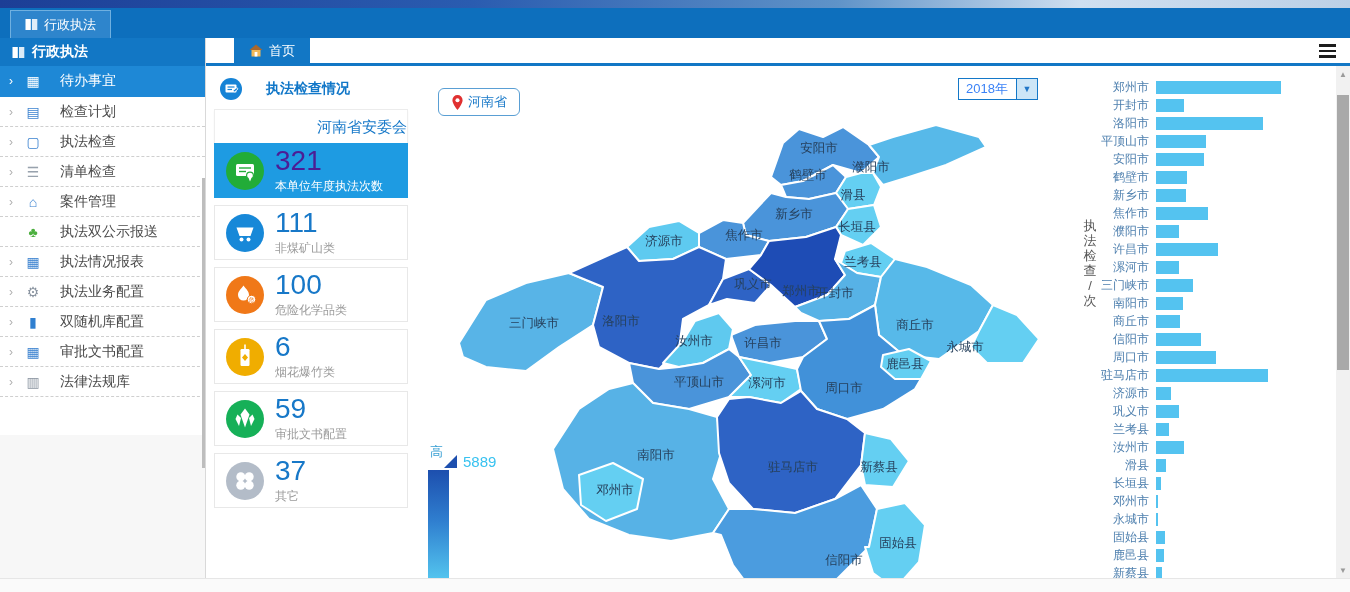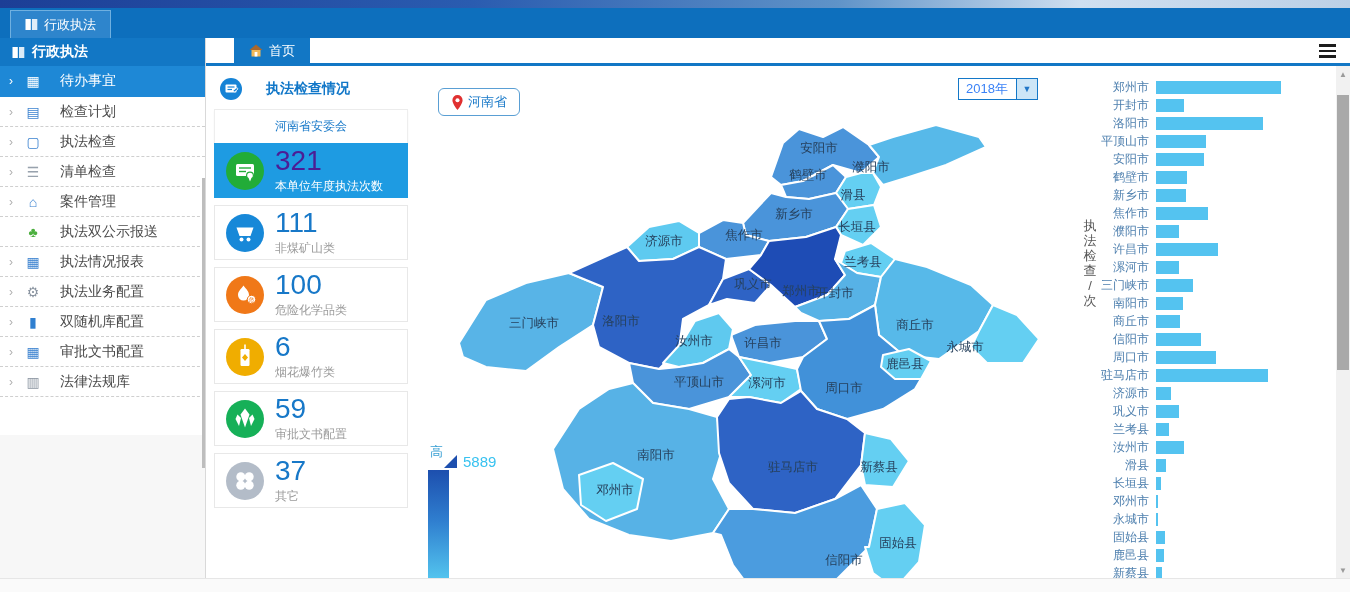--- a/index.html
+++ b/index.html
@@ -38,21 +38,21 @@
     padding:0 15px;background:#1277c5;color:#fff;font-size:13px;
   }
   #hamburger-icon{position:absolute;right:14px;top:6px;width:17px;cursor:pointer;}
   #hamburger-icon div{height:2.5px;background:#1d1d1d;margin-bottom:3px;}
   #main-content{position:relative;flex:1;background:#fff;overflow:hidden;}
   
   #stats-panel{position:absolute;left:8px;top:0;width:194px;}
   #panel-title-row{display:flex;align-items:center;gap:24px;padding:12px 0 0 6px;}
   #panel-title-row .ptxt{color:#1177c8;font-size:14px;font-weight:bold;}
   #panel-divider{border-bottom:1px solid #ececec;margin-top:9px;}
-  #org-header{height:33px;line-height:33px;text-align:center;color:#1678c8;font-size:12px;border:1px solid #eee;border-top:none;border-bottom:1px solid #ddd;background:#fff;box-shadow:0 1px 2px rgba(0,0,0,.04);}
+  #org-header{height:33px;line-height:33px;text-align:right;color:#1678c8;font-size:15px;border:1px solid #eee;border-top:none;border-bottom:1px solid #ddd;background:#fff;box-shadow:0 1px 2px rgba(0,0,0,.04);}
   .stat-card{position:absolute;left:0;width:194px;height:55px;background:#fff;border:1px solid #e8e8e8;box-sizing:border-box;cursor:pointer;}
   .stat-card.sel{background:#1e9be2;border-color:#1e9be2;}
   .stat-icon{position:absolute;left:11px;top:8px;width:38px;height:38px;border-radius:50%;}
   .stat-num{position:absolute;left:60px;top:1px;font-size:28px;color:#1778c8;}
   .stat-card.sel .stat-num{color:#4c1d95;}
   .stat-label{position:absolute;left:60px;top:34px;font-size:12px;color:#9a9a9a;white-space:nowrap;}
   .stat-card.sel .stat-label{color:#fff;}
   
   #region-button{
     position:absolute;left:232px;top:22px;width:80px;height:26px;border:1px solid #5a9fd4;border-radius:6px;

